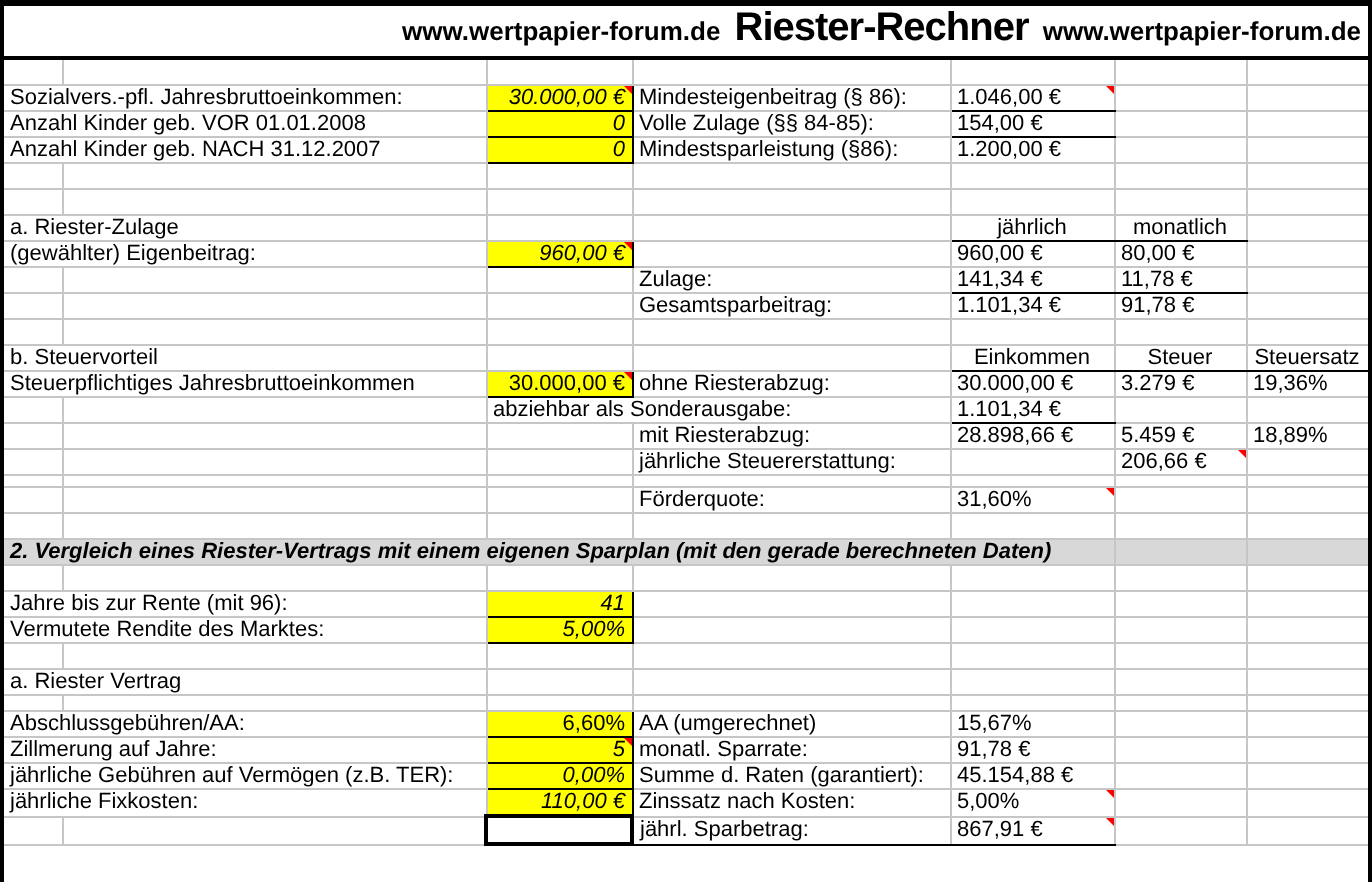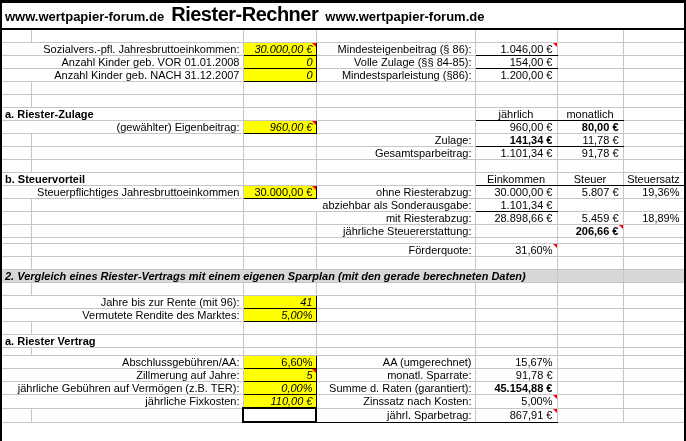--- a/index.html
+++ b/index.html
@@ -13,36 +13,36 @@
   td{
     border-right:1px solid var(--gridline,#c6c6c6);
     border-bottom:1px solid var(--gridline,#c6c6c6);
     padding:0 3px;white-space:nowrap;overflow:hidden;
     line-height:12px;height:12px;vertical-align:middle;
   }
   tr{height:13px;}
   tr.h26{height:26px;}
   tr.h7{height:6px;}  tr.h7 td{height:5px;}
   tr.h9{height:8px;}  tr.h9 td{height:7px;}
-  .r{text-align:right;}
+  .r{}
   .c{text-align:center;}
-  .b{font-weight:bold;}
+  .b{font-weight:normal;}
   .i{font-style:italic;}
   .bi{font-weight:bold;font-style:italic;}
   .y{background:var(--input-bg,#ff0);border:1px solid #000;text-align:right;}
   .sec td{background:var(--section-bg,#d8d8d8);}
   .bb{border-bottom:1px solid #000;}
   td.note{position:relative;}
   .marker{
     position:absolute;top:0;right:0;width:0;height:0;
     border-top:4px solid var(--note-marker,#f00);
     border-left:4px solid transparent;
   }
   td.sel{border:2px solid #000;position:relative;}
-  .title-cell{border-bottom:2px solid #000;text-align:left;vertical-align:middle;}
+  .title-cell{border-bottom:2px solid #000;text-align:right;vertical-align:middle;}
   .t-small{font-size:13px;font-weight:bold;}
   .t-big{font-size:20px;font-weight:bold;letter-spacing:-0.5px;padding:0 4px;}
   .vtxt{padding-right:4px;}
 </style>
 </head>
 <body>
 
 <div class="sheet">
 <table>
 <colgroup>
@@ -176,21 +176,21 @@
   <td class="c bb">Einkommen</td>
   <td class="c bb">Steuer</td>
   <td class="c bb">Steuersatz</td>
 </tr>
 
 <tr>
   <td colspan="2" class="r">Steuerpflichtiges Jahresbruttoeinkommen</td>
   <td class="y note"><span>30.000,00 €</span><span class="marker"></span></td>
   <td class="r">ohne Riesterabzug:</td>
   <td class="r vtxt">30.000,00 €</td>
-  <td class="r vtxt">5.807 €</td>
+  <td class="r vtxt">3.279 €</td>
   <td class="r vtxt">19,36%</td>
 </tr>
 
 <tr>
   <td></td>
           <td></td>
   <td colspan="2" class="r">abziehbar als Sonderausgabe:</td>
   <td class="r bb vtxt">1.101,34 €</td>
   <td></td>
           <td></td>

